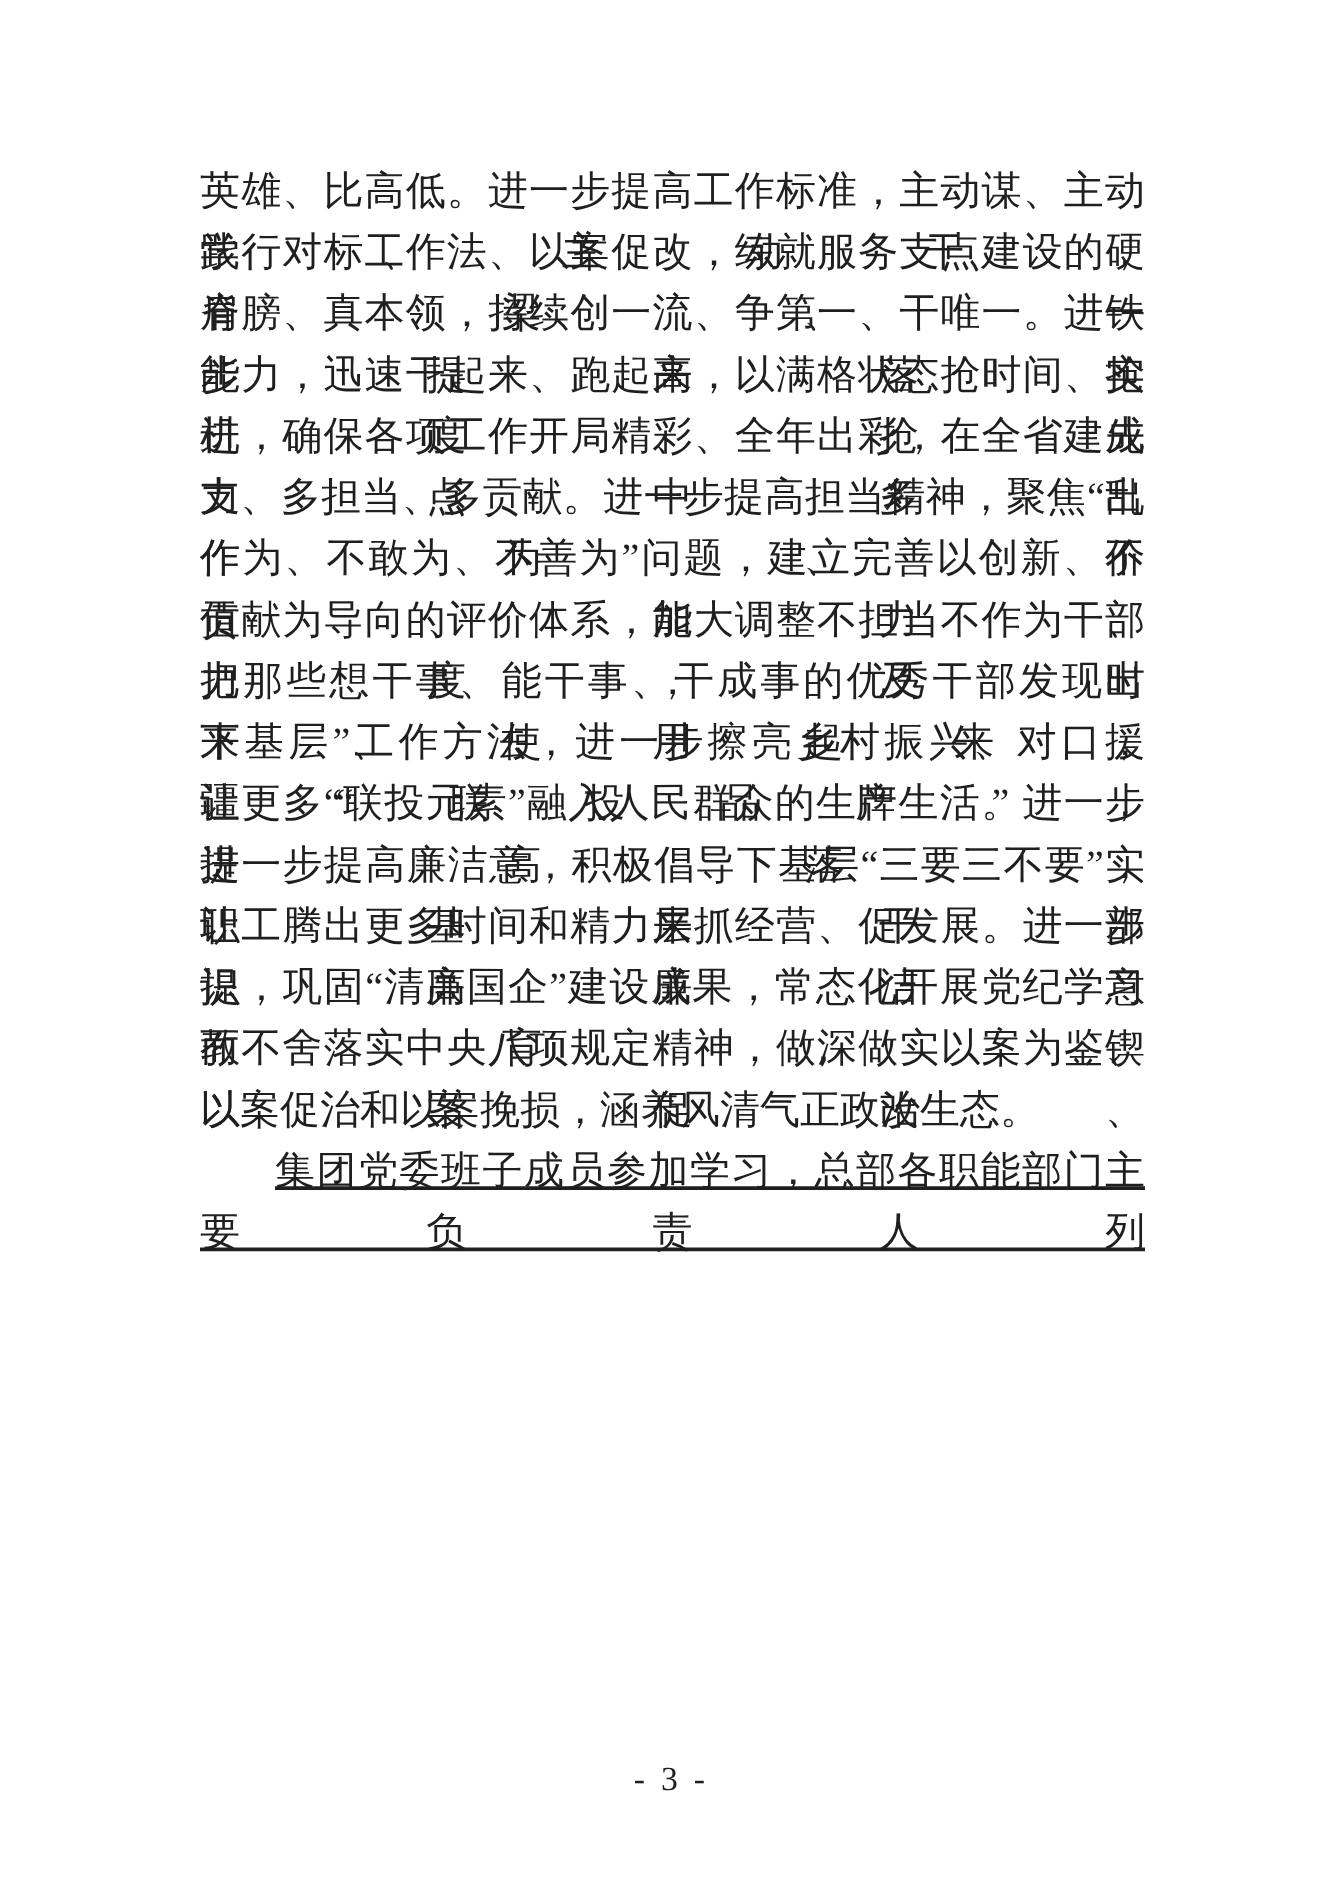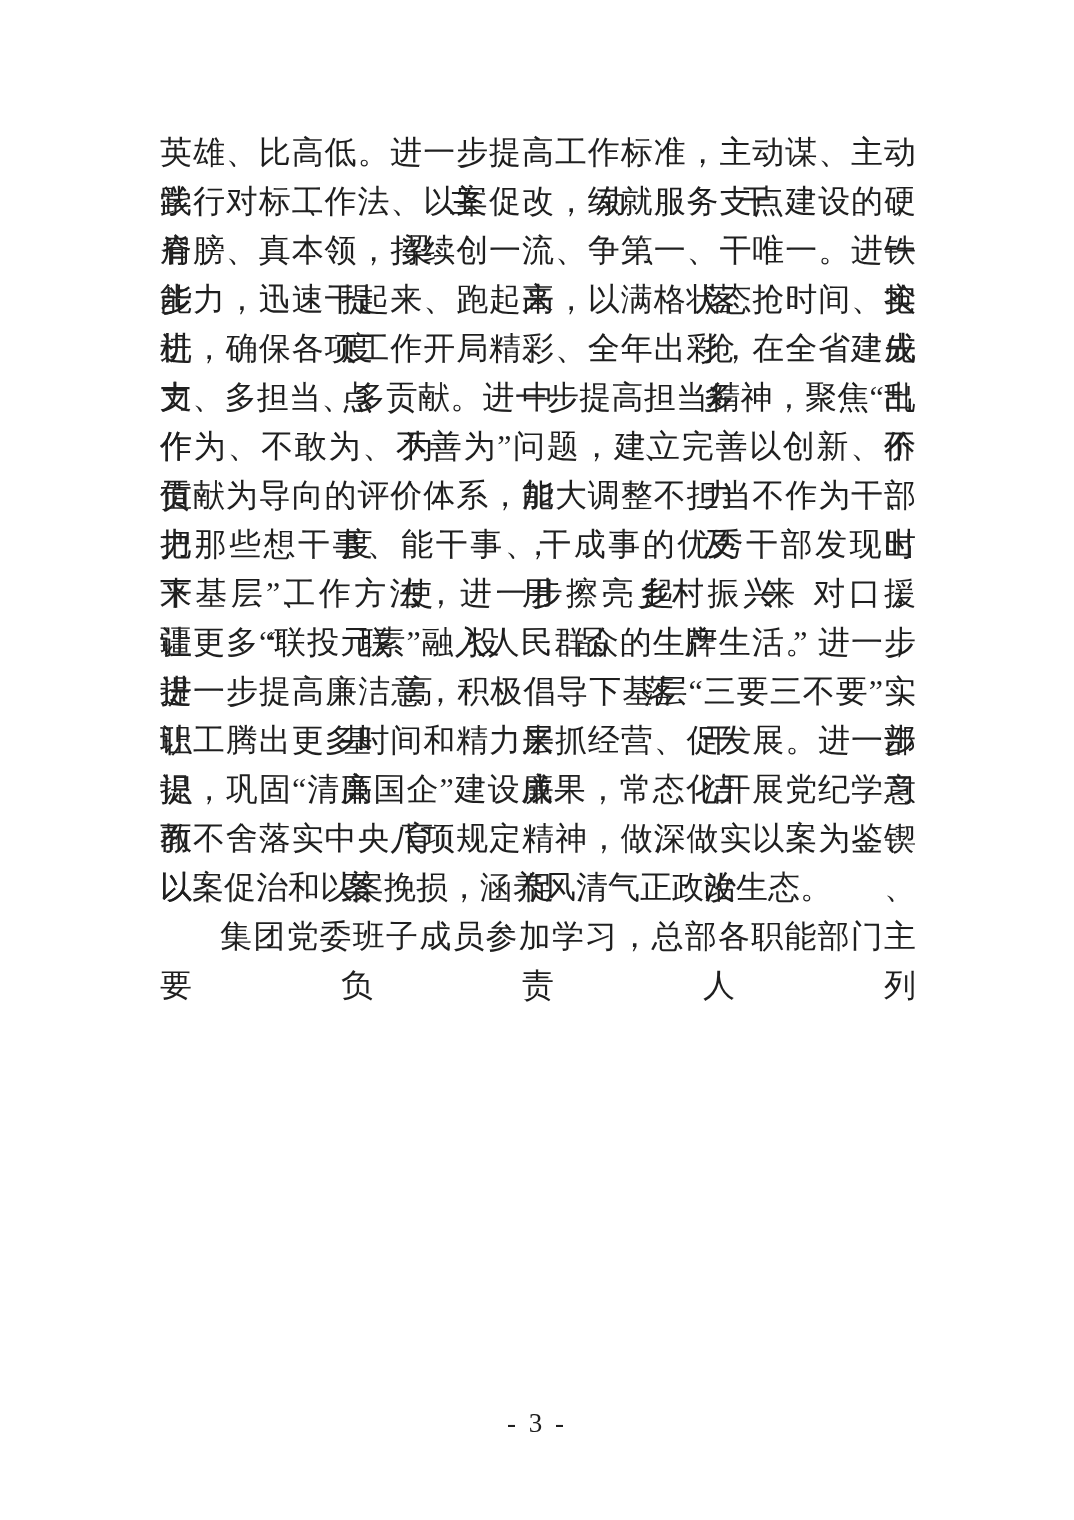--- a/index.html
+++ b/index.html
@@ -32,20 +32,21 @@
     text-align-last: justify;
     text-justify: inter-character;
     font-weight: 400;
     letter-spacing: 0;
   }
   .line.last {
     text-align-last: left;
   }
   .line.indent {
     text-indent: 60px;
+    text-decoration: underline;
   }
   .page-footer {
     position: absolute;
     left: 0;
     top: 1408px;
     width: 1074px;
     text-align: center;
     font-size: 27px;
     letter-spacing: 3px;
     color: #1f1f1f;

